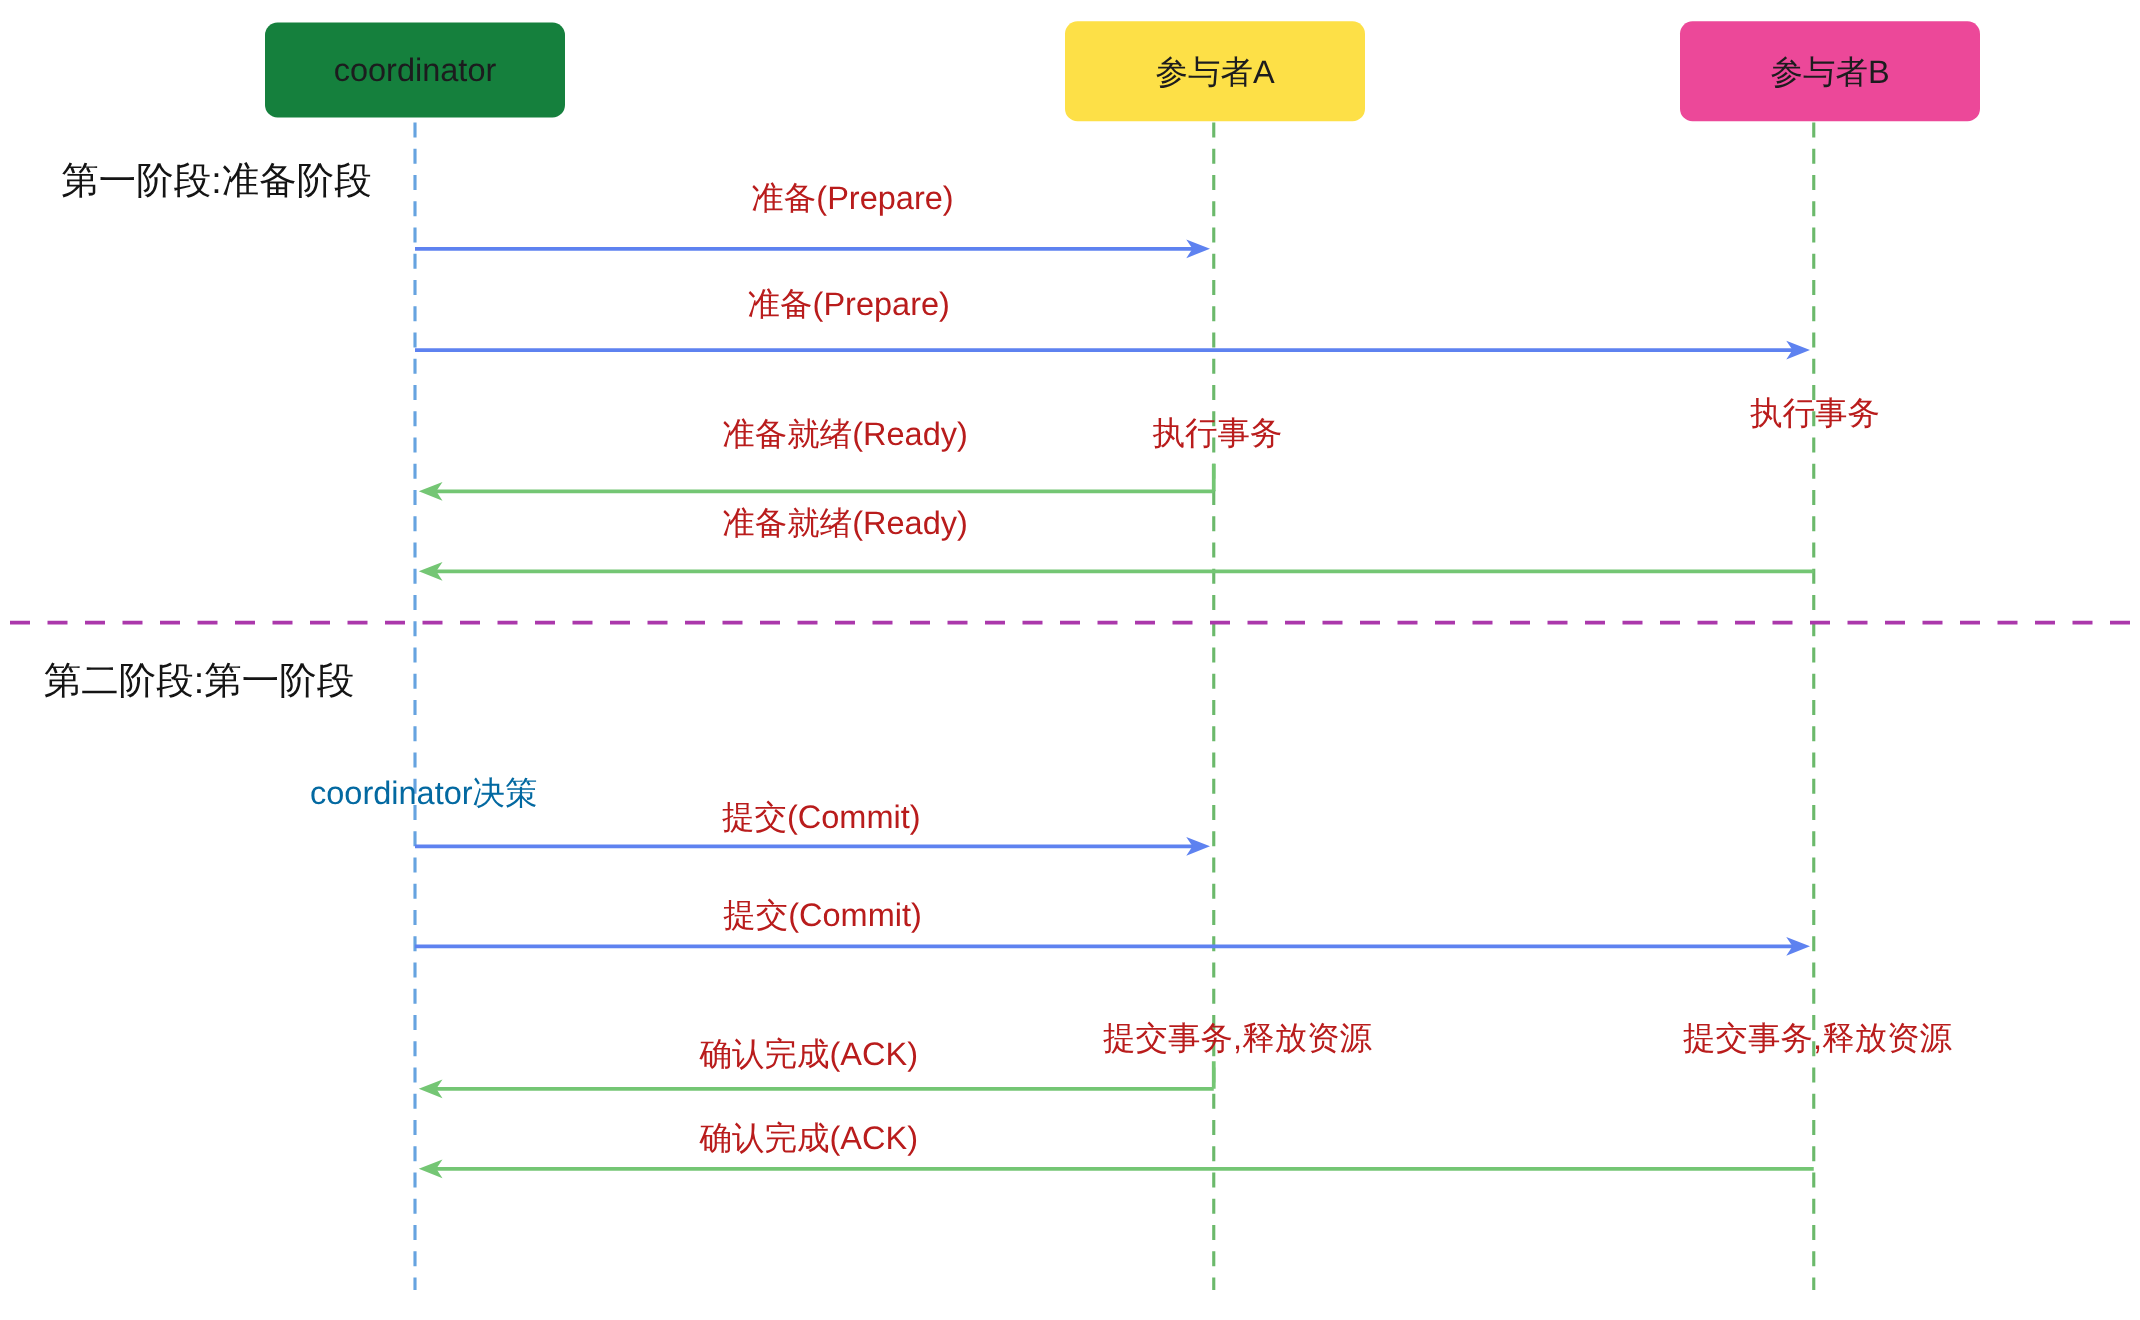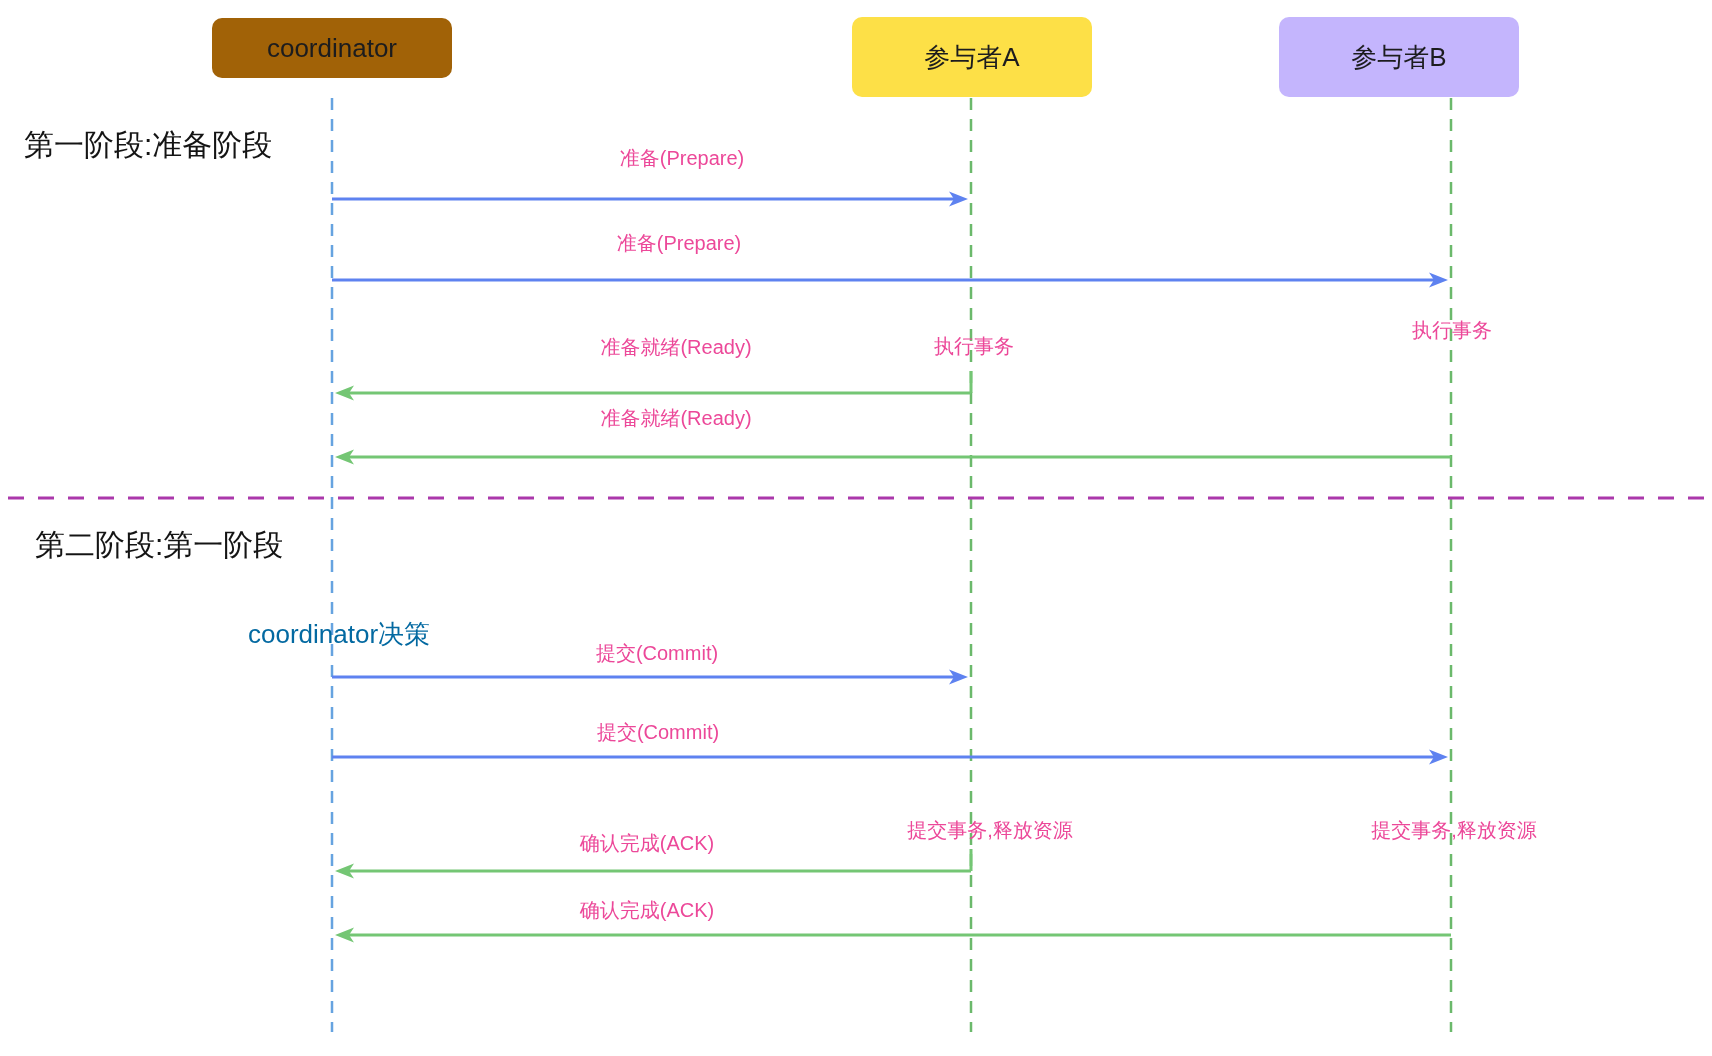--- a/index.html
+++ b/index.html
@@ -21,33 +21,33 @@
     color:#1c1c1e;
     white-space:nowrap;
   }
   .phase-label{
     position:absolute;
     font-size:30px;
     line-height:34px;
     color:#141414;
     white-space:nowrap;
   }
-  #phase-1{left:24px;top:128px;}
+  #phase-1{left:49px;top:128px;}
   #phase-2{left:35px;top:528px;}
   .annotation-label{
     position:absolute;
     left:248px;top:620px;
     font-size:26px;line-height:28px;
     color:#0369a1;white-space:nowrap;
   }
   .msg-label,.note-label{
     position:absolute;
     transform:translate(-50%,-50%);
-    font-size:20px;line-height:30px;
-    color:#ec4899;
+    font-size:26px;line-height:30px;
+    color:#b91c1c;
     white-space:nowrap;
   }
 </style>
 </head>
 <body>
 
 <div id="stage">
   <svg id="diagram-svg" viewBox="0 0 1712 1056" xmlns="http://www.w3.org/2000/svg">
       <line x1="332" y1="98" x2="332" y2="1032" stroke="#66a3e0" stroke-width="2.5" stroke-dasharray="12 9"></line>
       <line x1="971" y1="98" x2="971" y2="1032" stroke="#6bb96b" stroke-width="2.5" stroke-dasharray="12 9"></line>
@@ -79,20 +79,20 @@
 
   <div class="annotation-label">coordinator决策</div>
 <div class="msg-label" style="left: 682px; top: 158px;">准备(Prepare)</div>
     <div class="msg-label" style="left: 679px; top: 243px;">准备(Prepare)</div>
     <div class="msg-label" style="left: 676px; top: 347px;">准备就绪(Ready)</div>
     <div class="msg-label" style="left: 676px; top: 418px;">准备就绪(Ready)</div>
     <div class="msg-label" style="left: 657px; top: 653px;">提交(Commit)</div>
     <div class="msg-label" style="left: 658px; top: 732px;">提交(Commit)</div>
     <div class="msg-label" style="left: 647px; top: 843px;">确认完成(ACK)</div>
     <div class="msg-label" style="left: 647px; top: 910px;">确认完成(ACK)</div>
-    <div class="actor" style="left: 212px; top: 18px; width: 240px; height: 60px; background: #a16207;">coordinator</div>
+    <div class="actor" style="left: 212px; top: 18px; width: 240px; height: 76px; background: #15803d;">coordinator</div>
     <div class="actor" style="left: 852px; top: 17px; width: 240px; height: 80px; background: #fde047;">参与者A</div>
-    <div class="actor" style="left: 1279px; top: 17px; width: 240px; height: 80px; background: #c4b5fd;">参与者B</div>
+    <div class="actor" style="left: 1344px; top: 17px; width: 240px; height: 80px; background: #ec4899;">参与者B</div>
     <div class="note-label" style="left: 974px; top: 346px;">执行事务</div>
     <div class="note-label" style="left: 1452px; top: 330px;">执行事务</div>
     <div class="note-label" style="left: 990px; top: 830px;">提交事务,释放资源</div>
     <div class="note-label" style="left: 1454px; top: 830px;">提交事务,释放资源</div>
   </div>
 
 </body></html>

